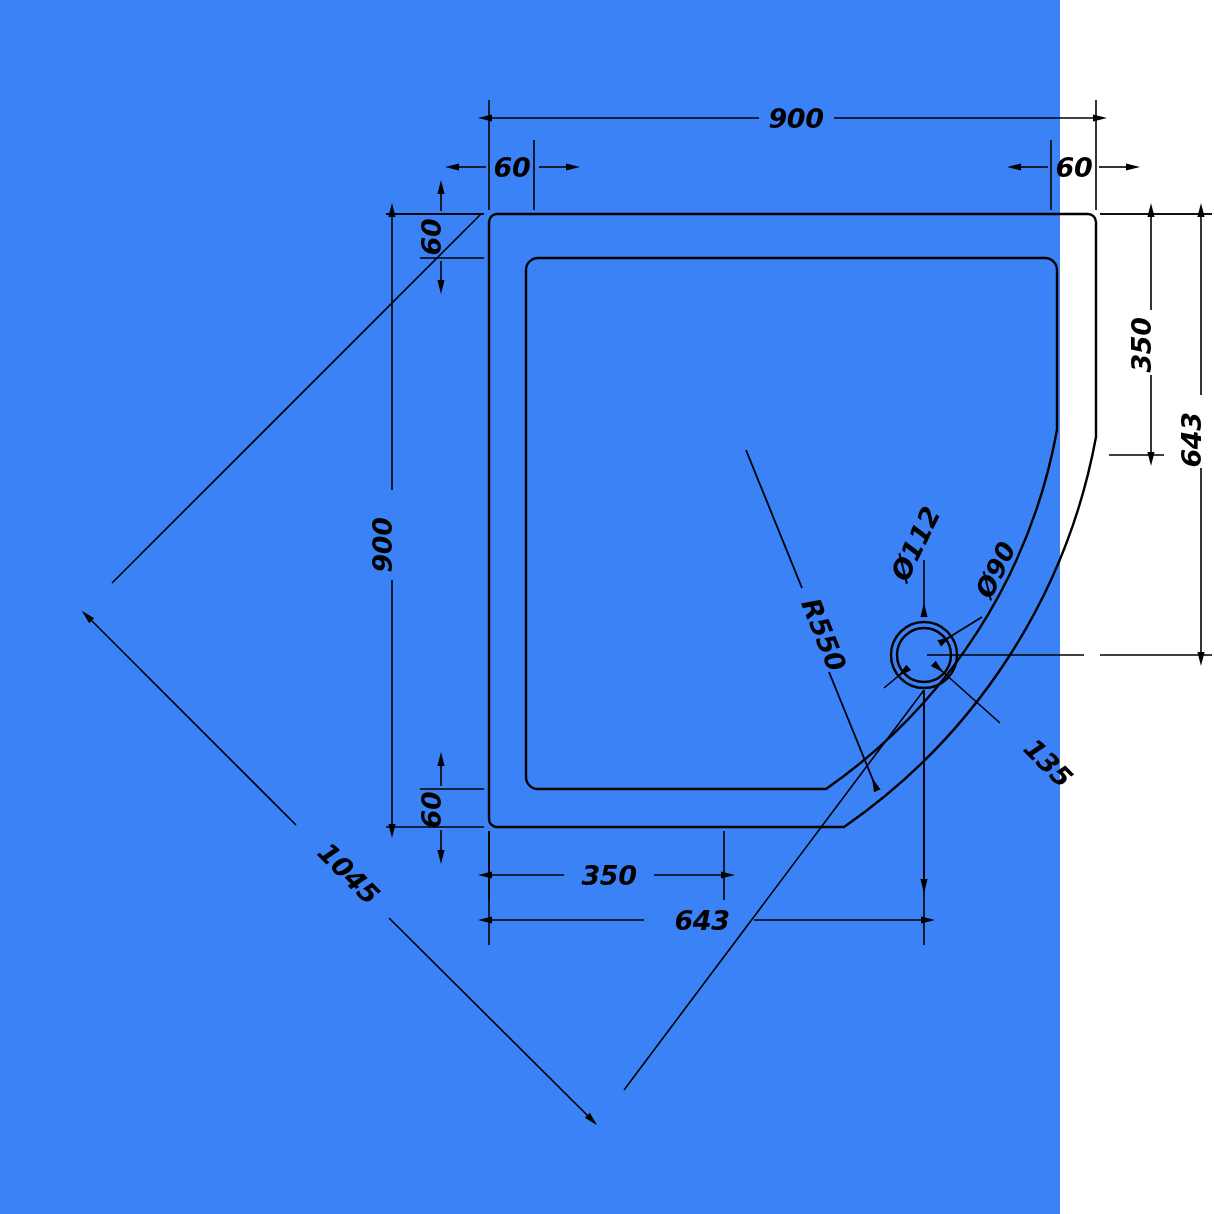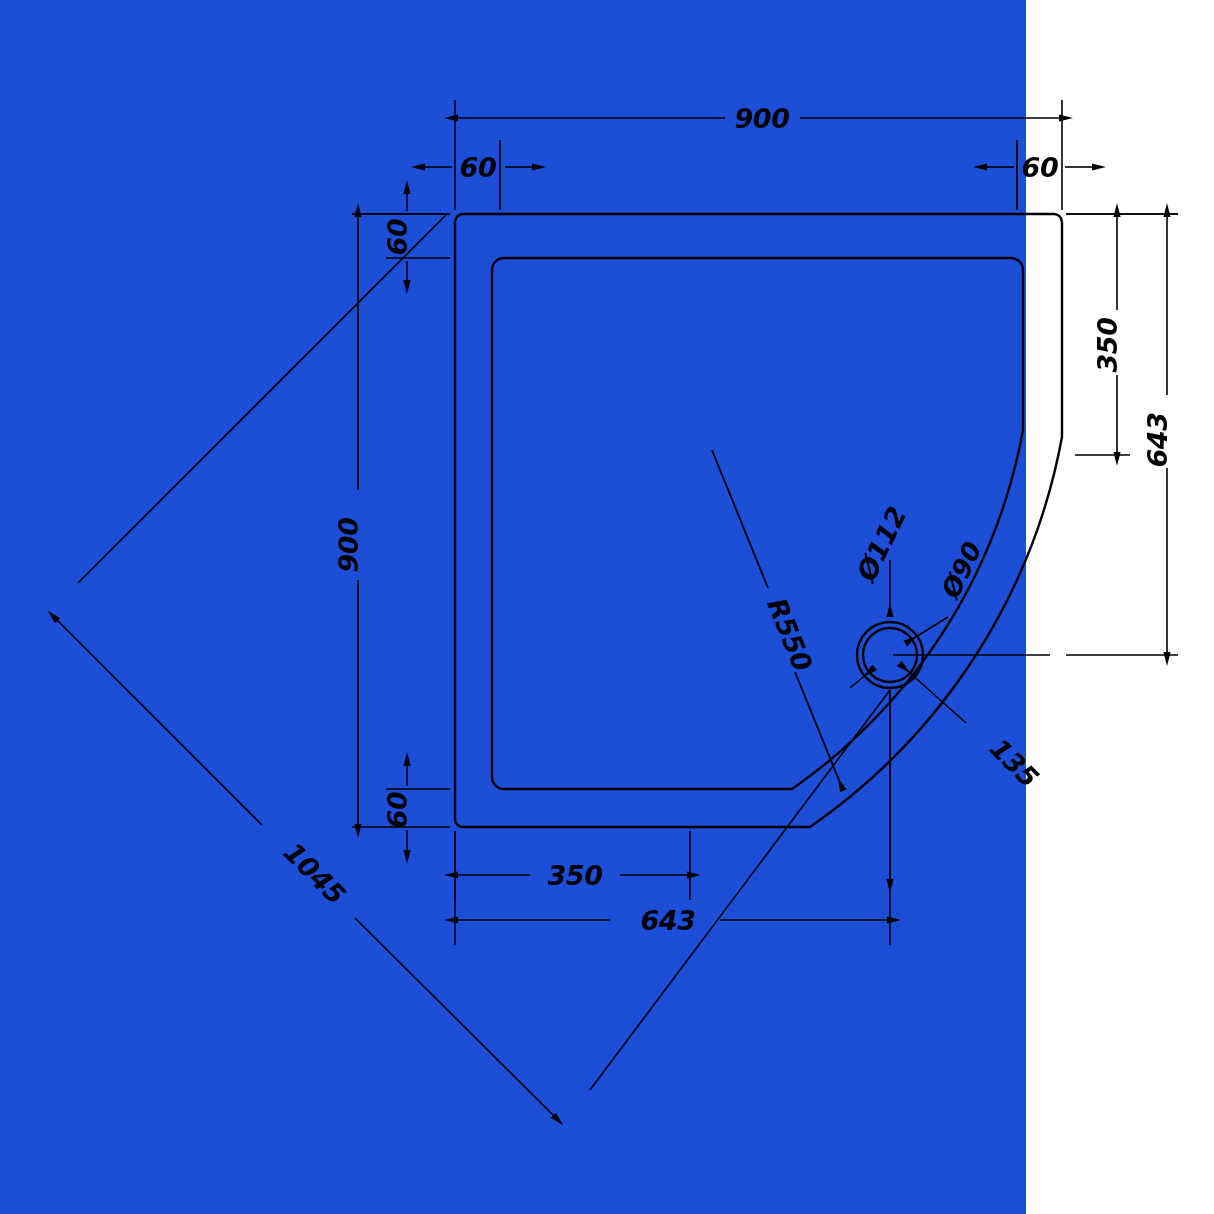--- a/index.html
+++ b/index.html
@@ -10,21 +10,22 @@
   body {
     width: 1214px;
     height: 1214px;
     font-family: "Liberation Sans", sans-serif;
     overflow: hidden;
   }
   #drawing-root {
     position: relative;
     width: 1026px;
     height: 1214px;
-    background: #1d4ed8;
+    background: #3b82f6;
+    padding-left: 34px;
   }
   svg#tech-drawing {
     display: block;
     width: 1214px;
     height: 1214px;
   }
   .part-line {
     fill: none;
     stroke: #000000;
     stroke-width: 2.4;

